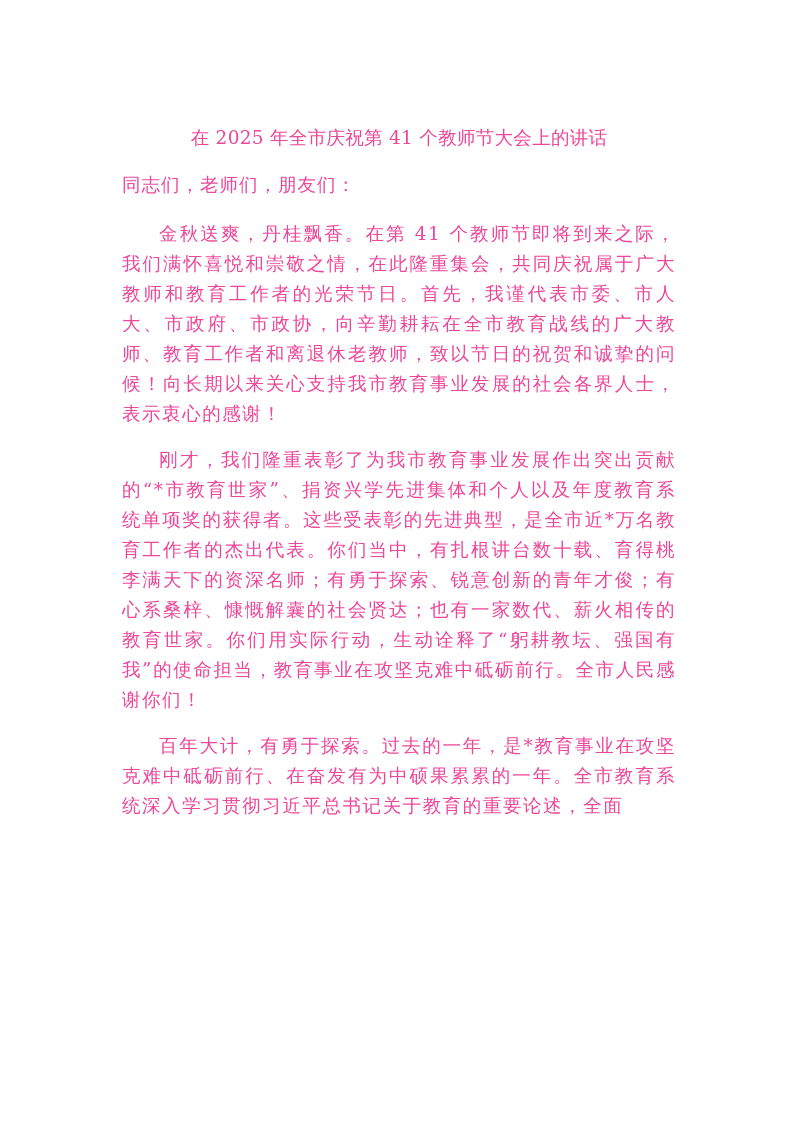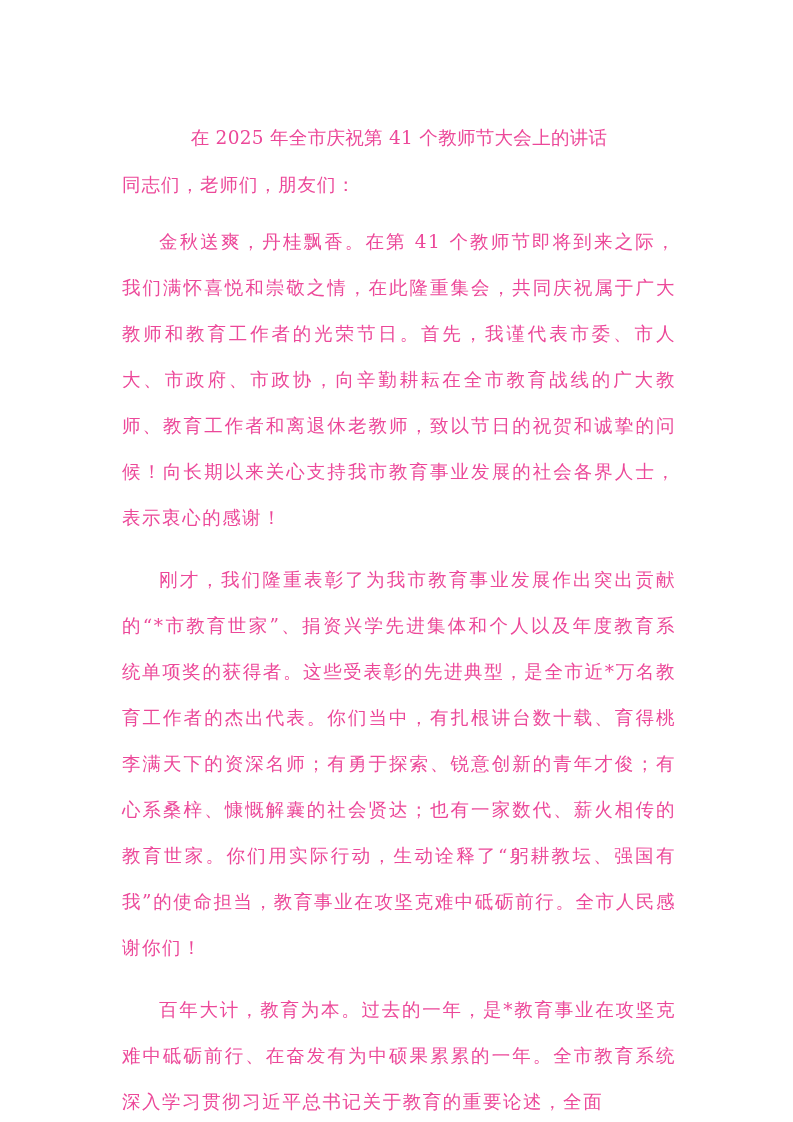--- a/index.html
+++ b/index.html
@@ -9,26 +9,26 @@
     color: #ec4899;
     font-family: "DejaVu Serif", "Liberation Serif", serif;
     font-size: 18.5px;
   }
   .title {
     text-align: center; line-height: 40px; height: 40px; margin: 0 0 8px 0;
     font-size: 18.5px; letter-spacing: 0.3px;
   }
   .salutation { line-height: 37px; margin: 0 0 16px 0; letter-spacing: 1px; }
   .para {
-    text-indent: 37px; line-height: 46px; margin: 0 0 16px 0;
+    text-indent: 37px; line-height: 30px; margin: 0 0 16px 0;
     text-align: justify; letter-spacing: 1.55px; word-break: break-all;
   }
 </style>
 </head>
 <body>
 
 <div class="page">
   <div class="title">在 2025 年全市庆祝第 41 个教师节大会上的讲话</div>
   <div class="salutation">同志们，老师们，朋友们：</div>
   <p class="para">金秋送爽，丹桂飘香。在第 41 个教师节即将到来之际，我们满怀喜悦和崇敬之情，在此隆重集会，共同庆祝属于广大教师和教育工作者的光荣节日。首先，我谨代表市委、市人大、市政府、市政协，向辛勤耕耘在全市教育战线的广大教师、教育工作者和离退休老教师，致以节日的祝贺和诚挚的问候！向长期以来关心支持我市教育事业发展的社会各界人士，表示衷心的感谢！</p>
   <p class="para">刚才，我们隆重表彰了为我市教育事业发展作出突出贡献的“*市教育世家”、捐资兴学先进集体和个人以及年度教育系统单项奖的获得者。这些受表彰的先进典型，是全市近*万名教育工作者的杰出代表。你们当中，有扎根讲台数十载、育得桃李满天下的资深名师；有勇于探索、锐意创新的青年才俊；有心系桑梓、慷慨解囊的社会贤达；也有一家数代、薪火相传的教育世家。你们用实际行动，生动诠释了“躬耕教坛、强国有我”的使命担当，教育事业在攻坚克难中砥砺前行。全市人民感谢你们！</p>
-  <p class="para">百年大计，教育为本。过去的一年，是*教育事业在攻坚克难中砥砺前行、在奋发有为中硕果累累的一年。全市教育系统深入学习贯彻习近平总书记关于教育的重要论述，全面</p>
+  <p class="para">百年大计，有勇于探索。过去的一年，是*教育事业在攻坚克难中砥砺前行、在奋发有为中硕果累累的一年。全市教育系统深入学习贯彻习近平总书记关于教育的重要论述，全面</p>
 </div>
 
 </body></html>

